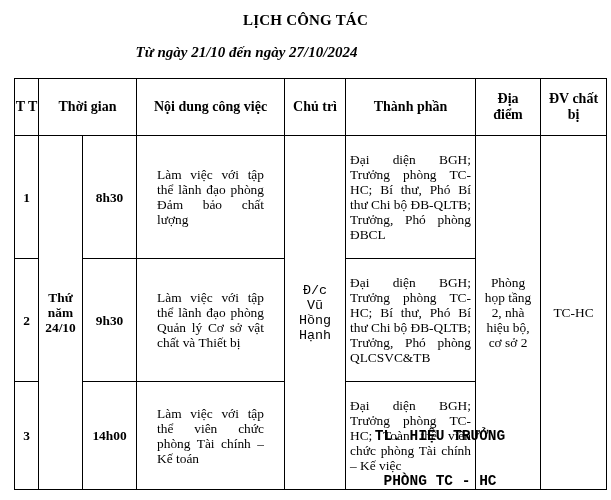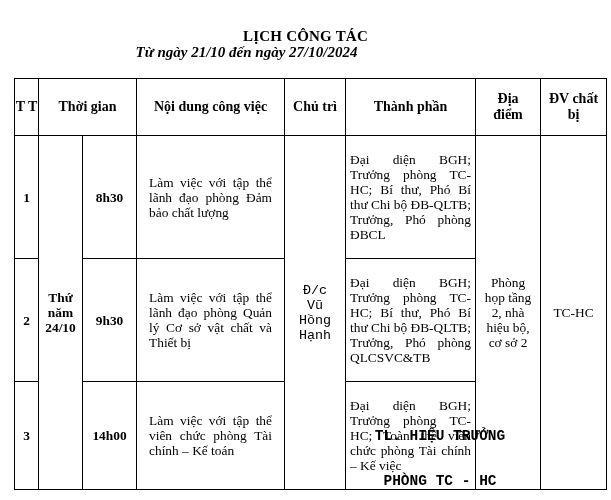--- a/index.html
+++ b/index.html
@@ -1,40 +1,40 @@
 <!DOCTYPE html>
 <html><head>
 <meta charset="utf-8">
 <style>
   html, body { margin: 0; padding: 0; background: #ffffff; }
   body {
     width: 611px; height: 500px; position: relative; overflow: hidden;
     font-family: "Liberation Serif", "DejaVu Serif", serif; color: #000;
   }
   .title {
-    position: absolute; left: 0; width: 611px; top: 28px;
+    position: absolute; left: 0; width: 611px; top: 12px;
     text-align: center; font-weight: bold; font-size: 15px; letter-spacing: 0.2px;
   }
   .subtitle {
     position: absolute; left: 0; width: 493px; top: 44px;
     text-align: center; font-weight: bold; font-style: italic; font-size: 15px;
   }
   table.sched {
     position: absolute; left: 14px; top: 78px;
     border-collapse: collapse; table-layout: fixed;
     width: 592px;
     font-size: 13.4px; line-height: 15px; border-radius: 8px;
   }
   table.sched td, table.sched th {
     border: 1px solid #000; padding: 0; vertical-align: middle;
   }
   table.sched th { font-weight: bold; text-align: center; font-size: 14px; line-height: 16px; }
   .c { text-align: center; }
   .b { font-weight: bold; }
-  .j { text-align: justify; text-align-last: left; padding: 0 12px !important; }
+  .j { text-align: justify; text-align-last: left; padding: 0 20px !important; }
   .jt { text-align: justify; text-align-last: left; padding: 16px 4px !important; vertical-align: top !important; }
   .sig {
     position: absolute; left: 340px; width: 200px; text-align: center;
     font-weight: bold; font-size: 14.5px; font-family: Liberation Mono, monospace;
   }
 </style>
 </head>
 <body>
 
 <div class="title">LỊCH CÔNG TÁC</div>

